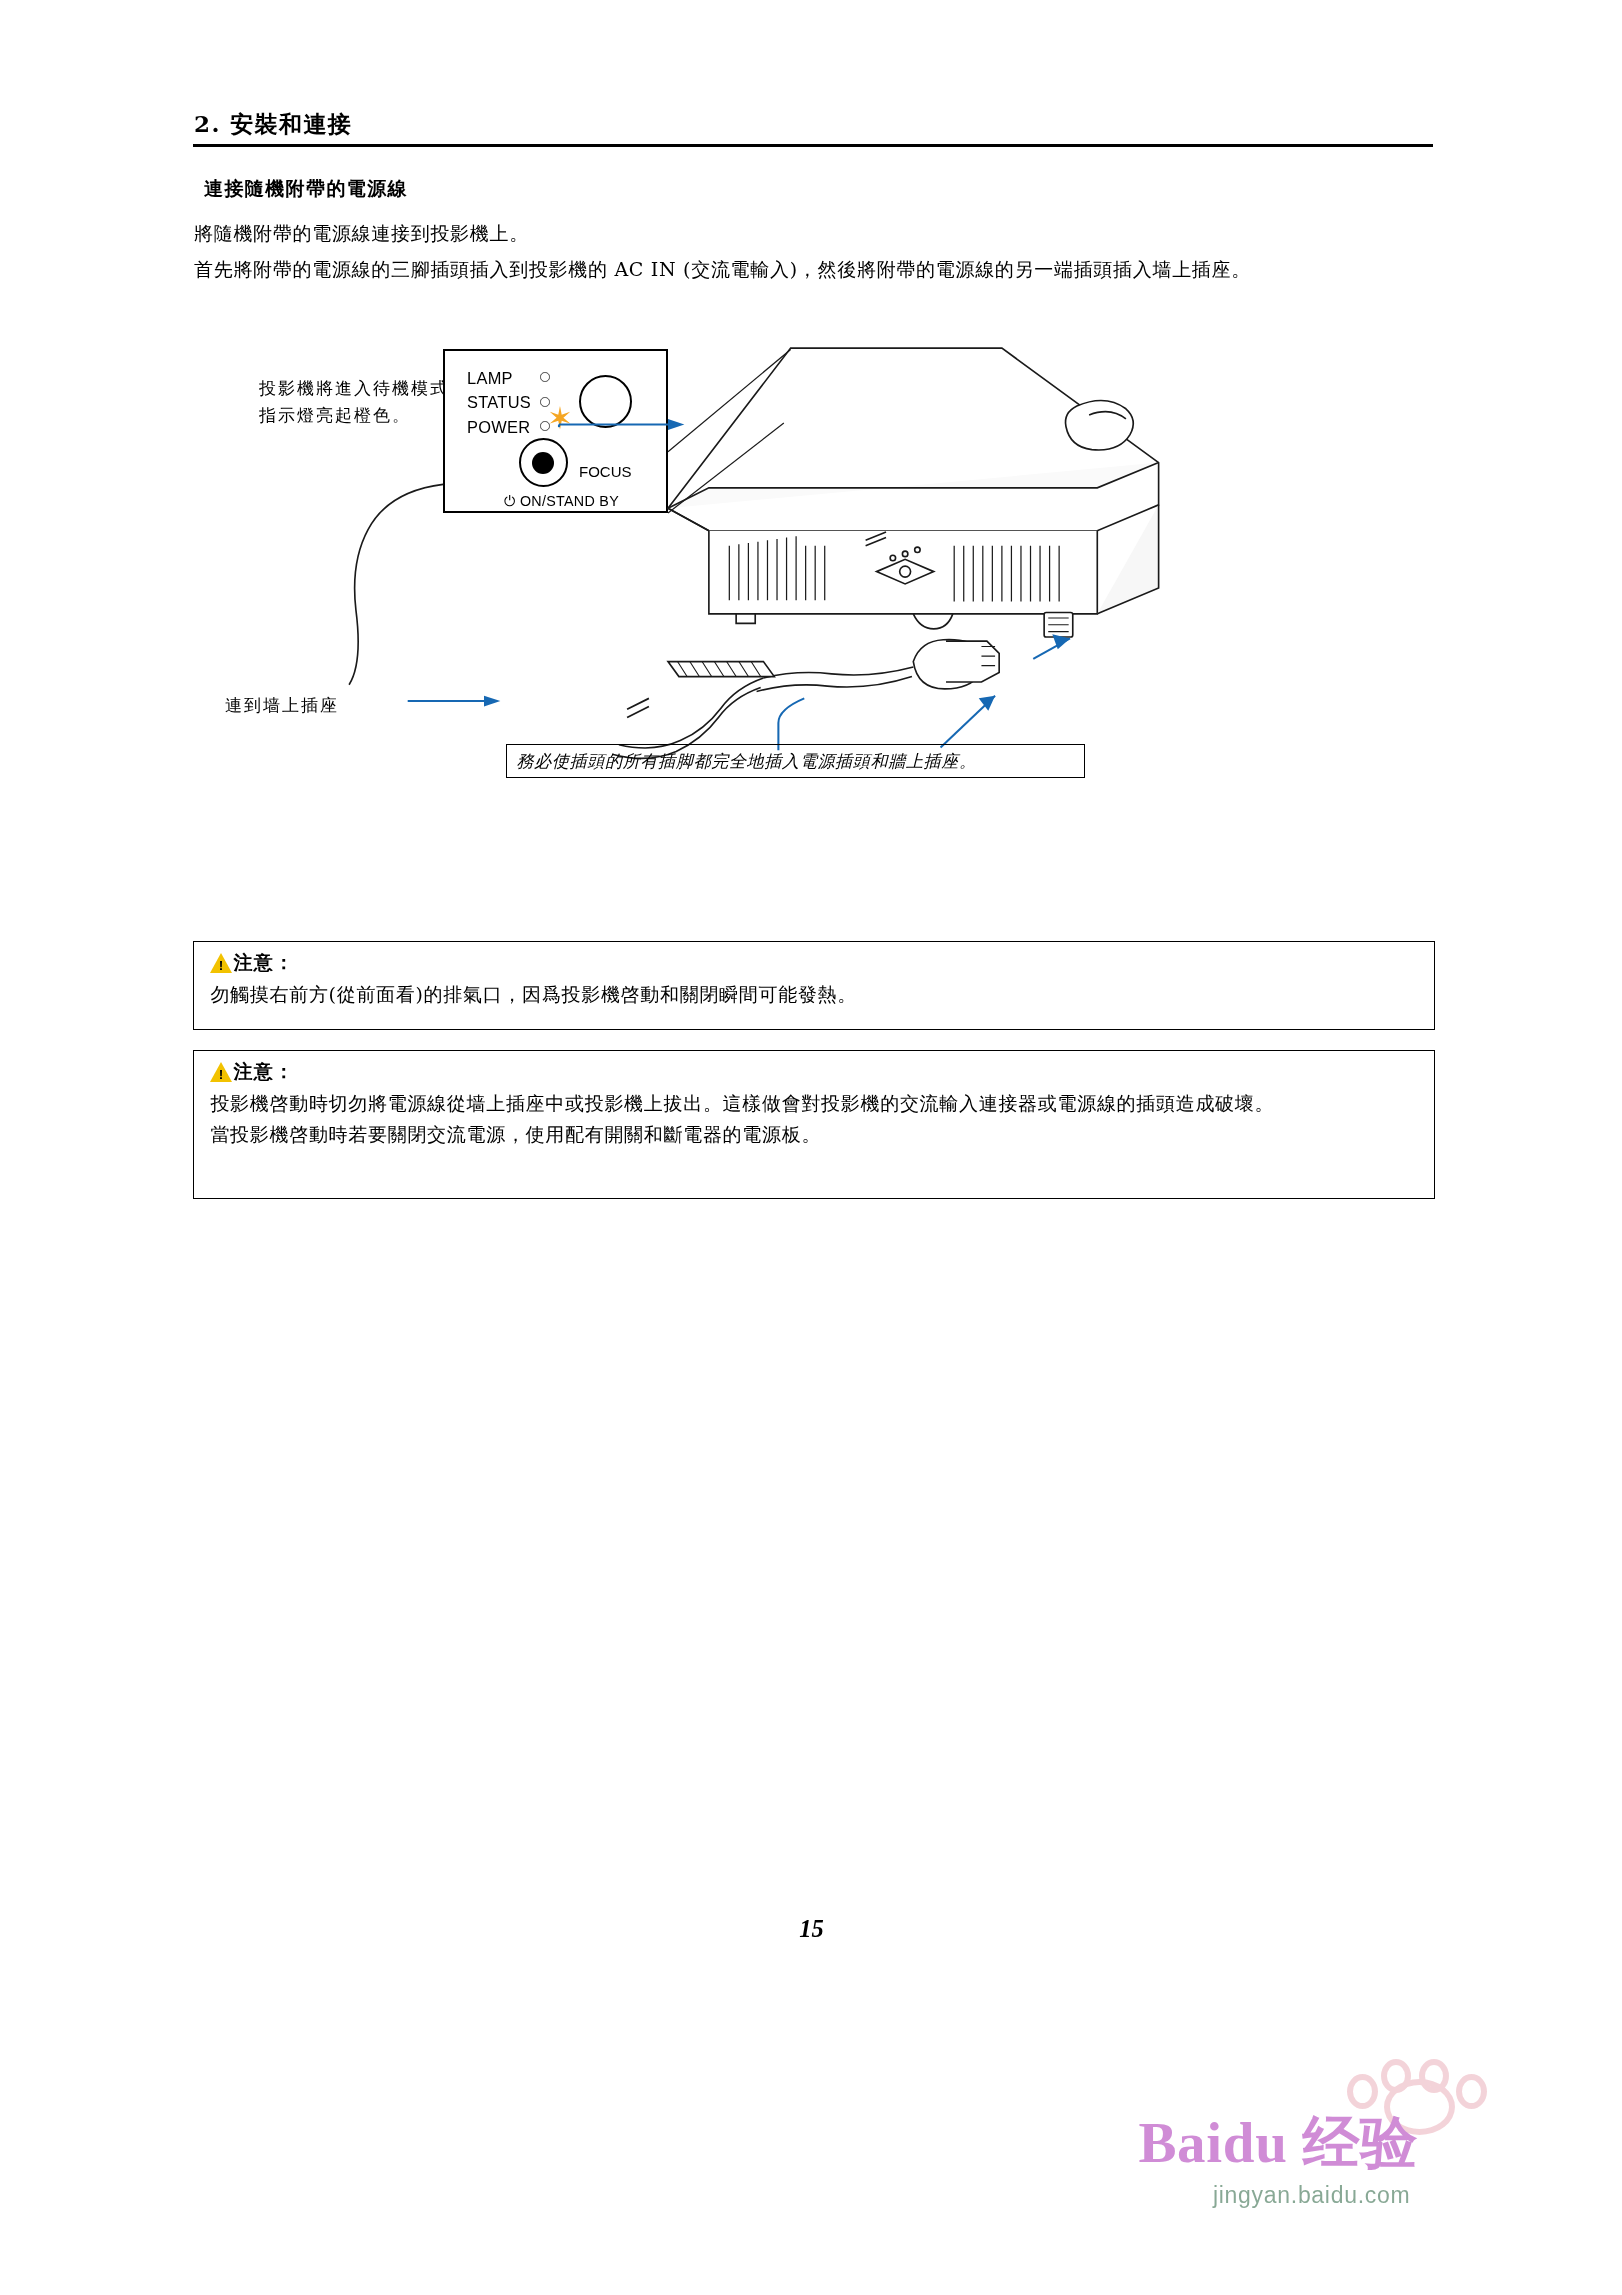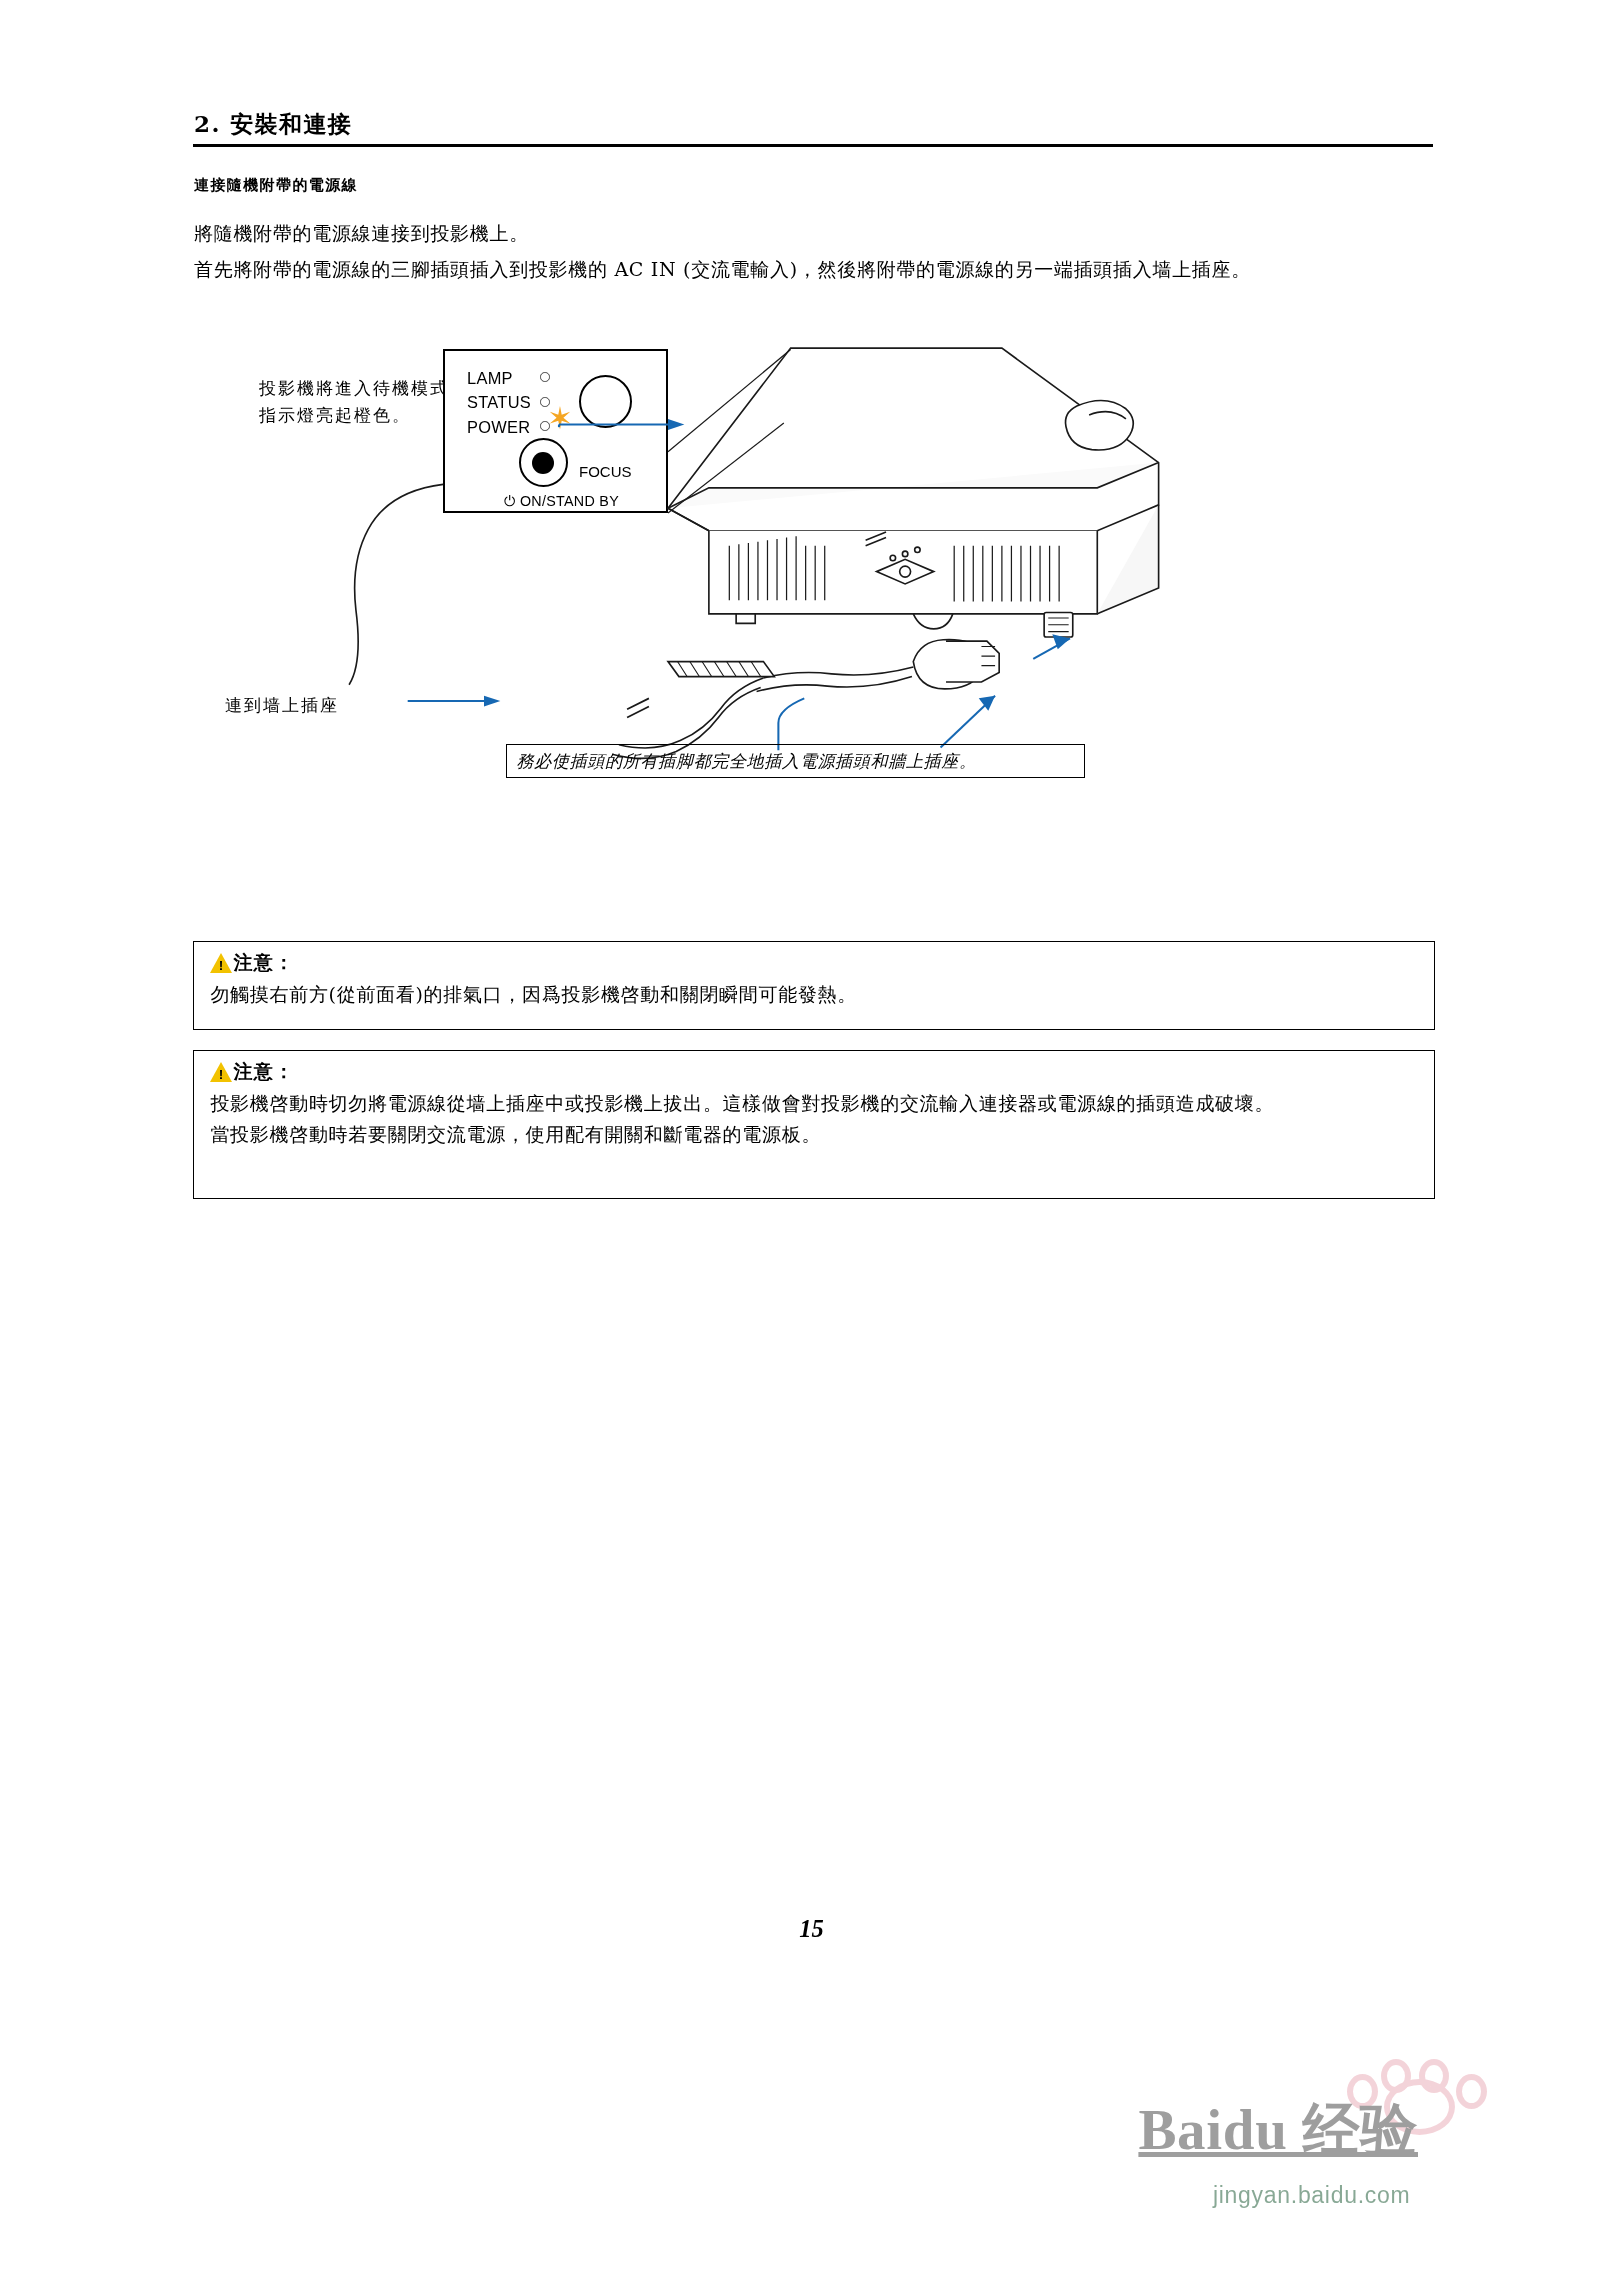--- a/index.html
+++ b/index.html
@@ -37,23 +37,23 @@
     left: 193px;
     top: 144px;
     width: 1240px;
     height: 3.4px;
     background: #000;
   }
 
   
   .section-title {
     position: absolute;
-    left: 194px;
+    left: 204px;
     top: 176px;
-    font-size: 15px;
+    font-size: 19px;
     font-weight: bold;
     letter-spacing: 1.4px;
     font-family: "DejaVu Serif", serif;
   }
   .para {
     position: absolute;
     font-size: 19px;
     line-height: 31px;
     letter-spacing: 0.7px;
     font-family: "DejaVu Serif", serif;
@@ -227,28 +227,27 @@
   .watermark {
     position: absolute;
     left: 1118px;
     top: 2055px;
     width: 423px;
     height: 177px;
     opacity: 0.5;
   }
   .wm-text {
     position: absolute;
-    left: 20.4px; top: 37px;
+    left: 20.4px; top: 50px;
     font-size: 57px;
     font-weight: bold;
-    color: #404040;
+    color: #a21caf;
     font-family: "Liberation Serif", serif;
     letter-spacing: 0.7px;
     white-space: nowrap;
-    text-decoration: underline;
   }
   .wm-sub {
     position: absolute;
     left: 95px; top: 127px;
     font-size: 23px;
     color: #14532d;
     font-family: "Liberation Sans", sans-serif;
     letter-spacing: 0.7px;
     white-space: nowrap;
   }

